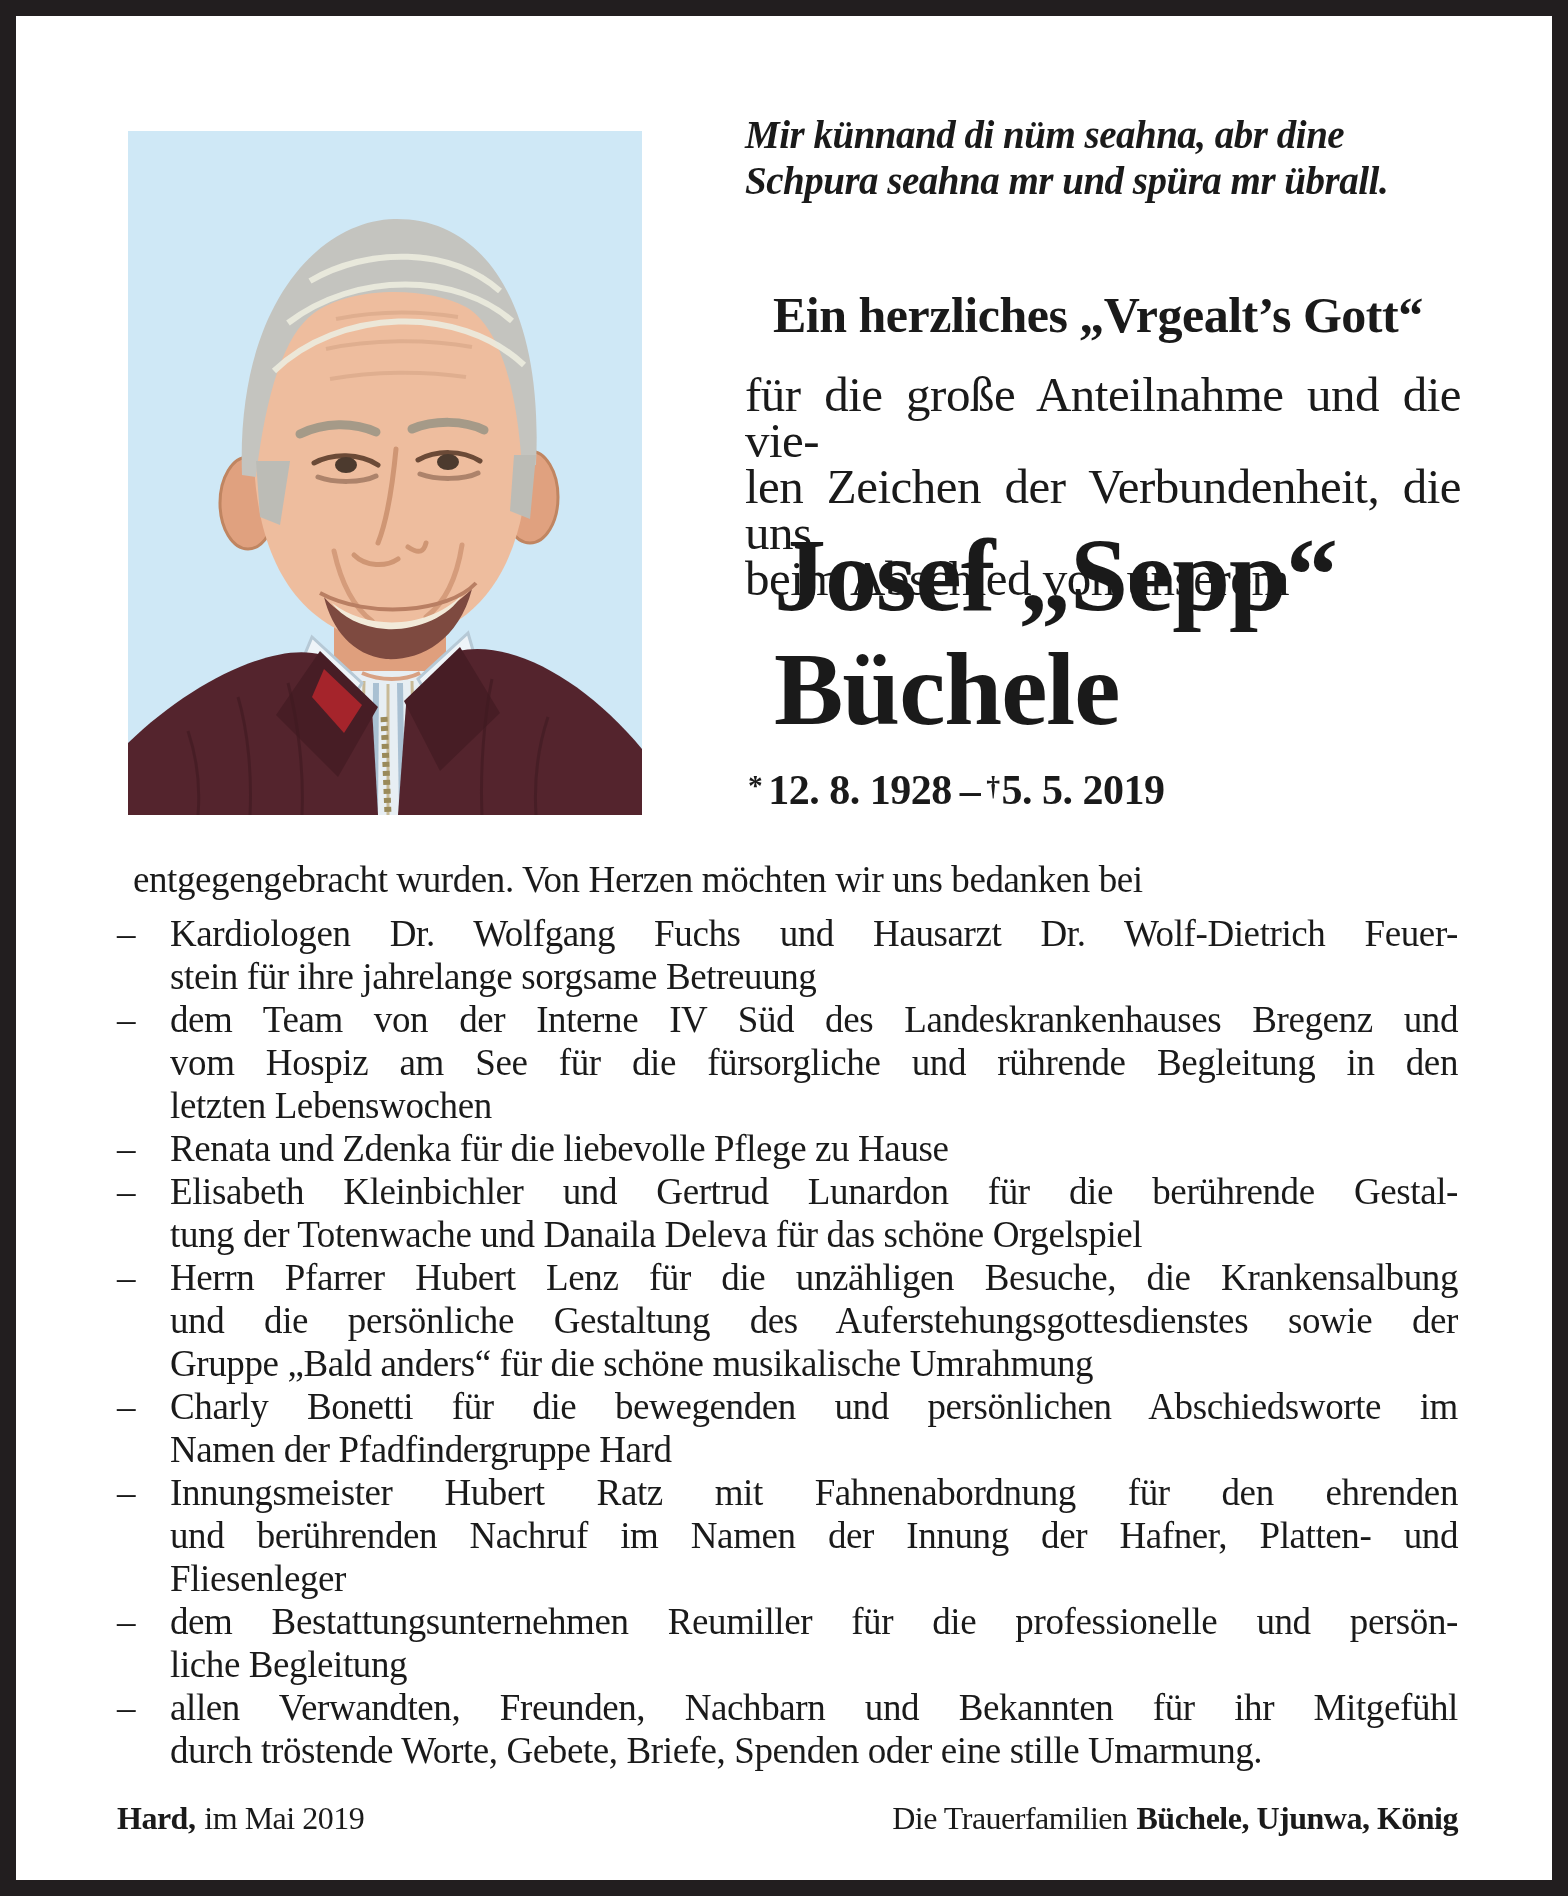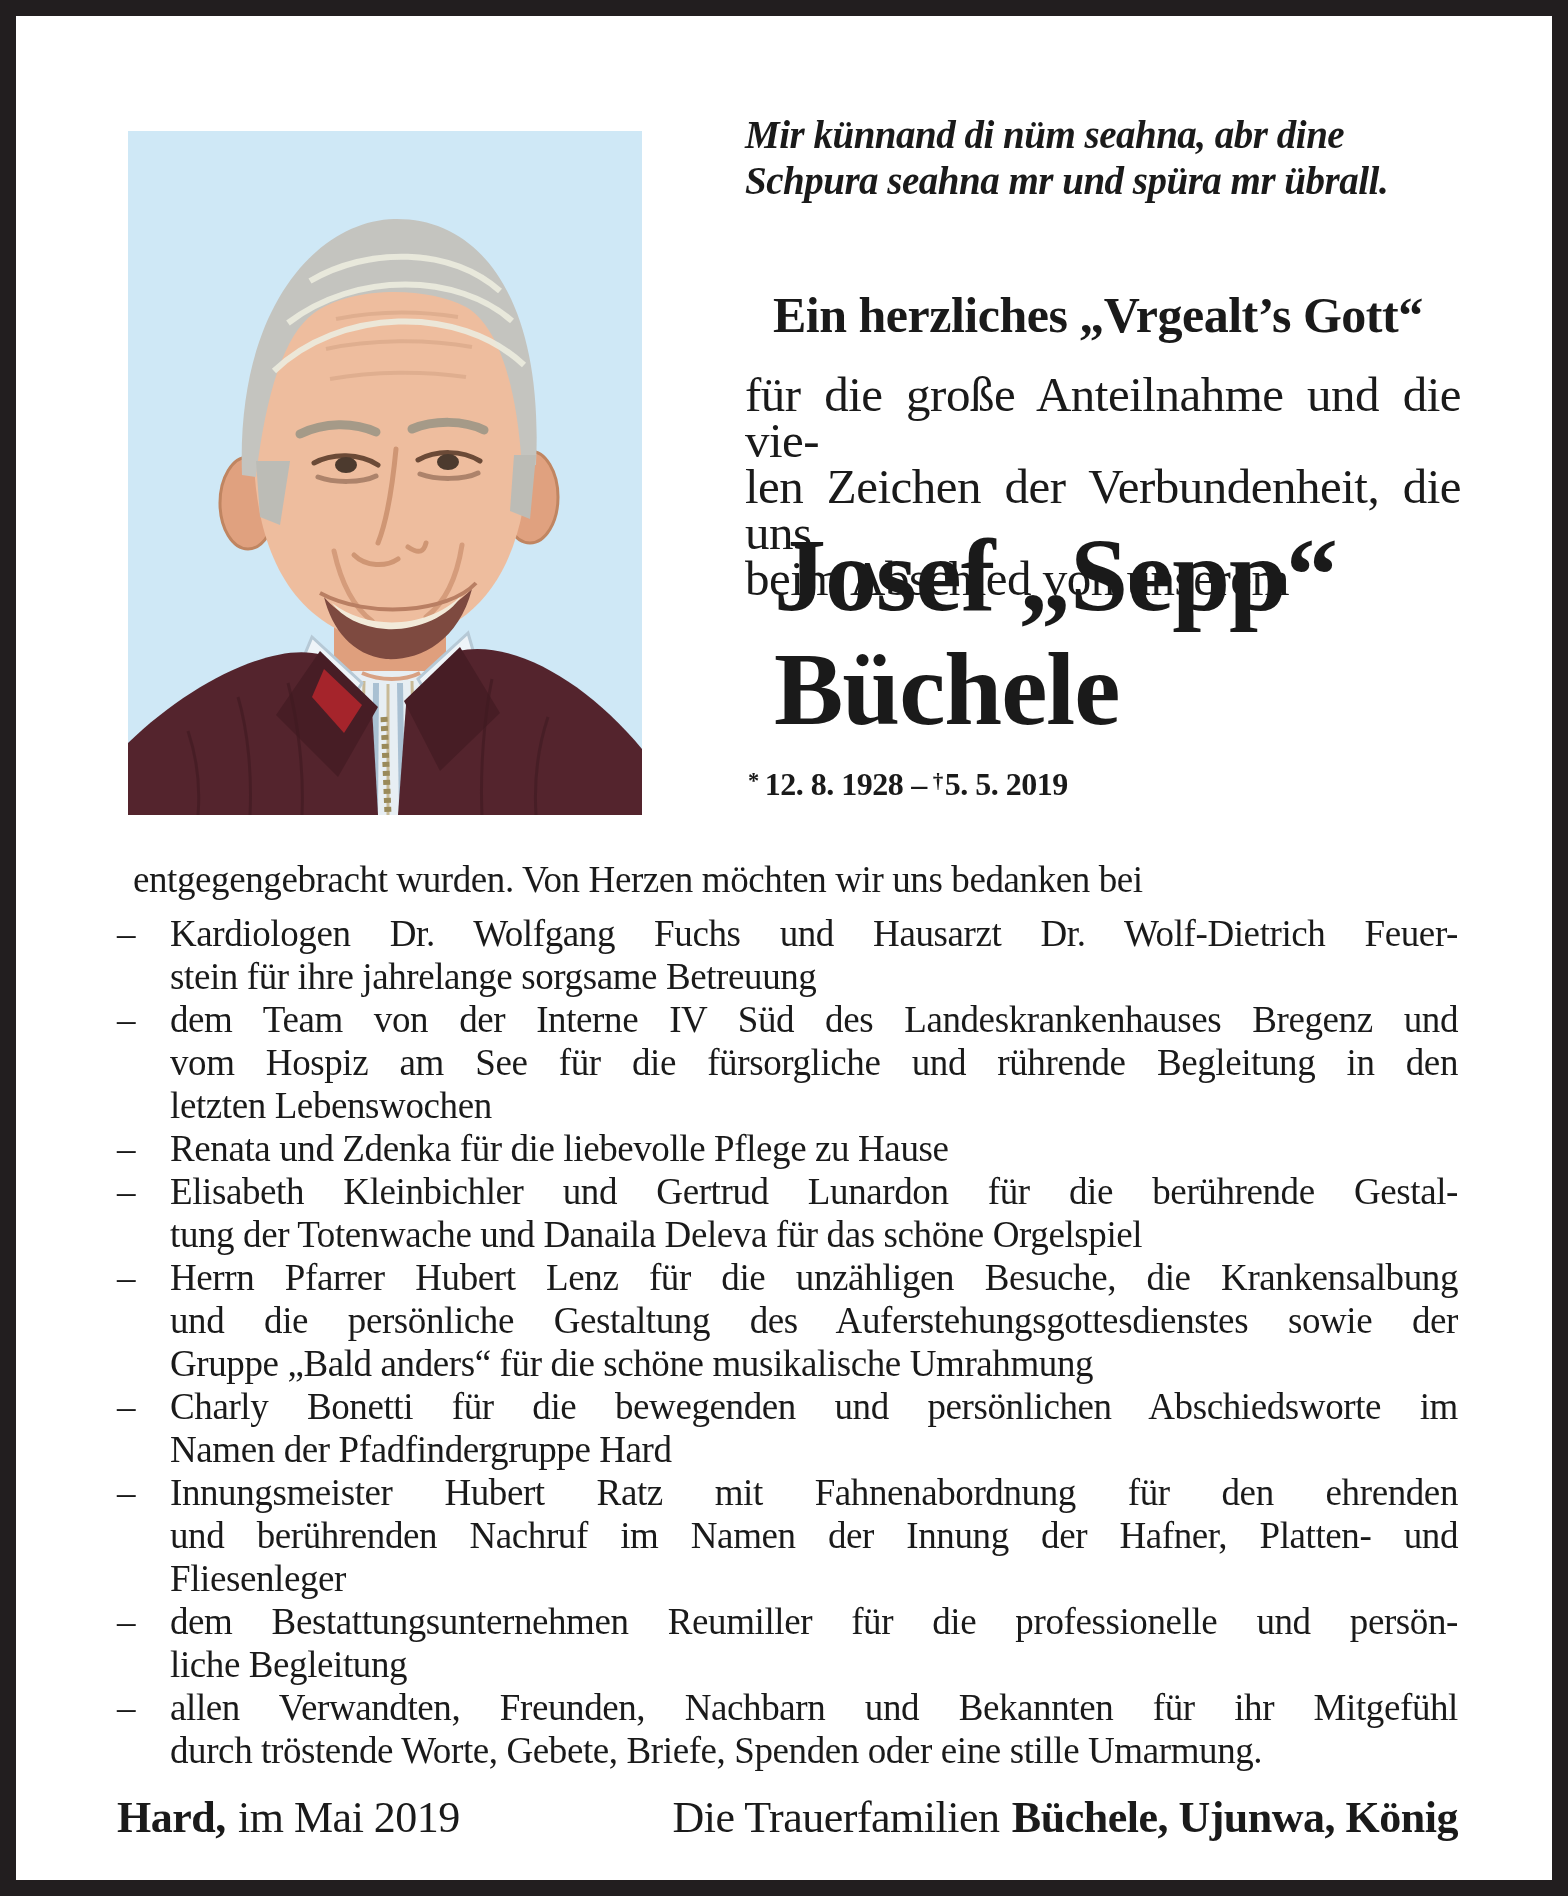--- a/index.html
+++ b/index.html
@@ -15,36 +15,36 @@
 
   .epigraph{position:absolute;left:745px;top:112px;width:716px;
     font-style:italic;font-weight:700;font-size:39px;line-height:46px;letter-spacing:-0.5px;}
   .title{position:absolute;left:745px;top:286px;width:740px;
     font-weight:700;font-size:50px;line-height:58px;letter-spacing:-0.5px;margin-left:28px;}
   .introR{position:absolute;left:745px;top:372px;width:716px;
     font-size:49px;line-height:46px;letter-spacing:-0.5px;}
   .name{position:absolute;left:774px;top:518px;width:760px;
     font-weight:700;font-size:104px;line-height:114px;letter-spacing:-1px;}
   .dates{position:absolute;left:748px;top:766px;width:740px;
-    font-weight:700;font-size:32px;letter-spacing:-0.5px;}
+    font-weight:700;font-size:42px;letter-spacing:-0.5px;}
   .dates .star{font-size:.7em;vertical-align:.30em;margin-right:6px;}
   .dates .dagger{font-size:.66em;vertical-align:.34em;margin-right:2px;}
   .dates .sep{margin:0 6px 0 8px;}
 
   .bodyIntro{position:absolute;left:133px;top:858px;width:1341px;
     font-size:37px;line-height:44px;letter-spacing:-0.4px;}
   .list{position:absolute;left:117px;top:912px;width:1341px;
     font-size:37px;line-height:43px;letter-spacing:-0.4px;}
   .item{display:flex;align-items:flex-start;}
   .dash{width:53px;flex:none;}
   .content{flex:1;min-width:0;}
   .j{text-align:justify;text-align-last:justify;-moz-text-align-last:justify;}
 
   .footer{position:absolute;left:117px;top:1794px;width:1341px;
-    font-size:44px;line-height:48px;letter-spacing:-0.5px;
+    font-size:32px;line-height:48px;letter-spacing:-0.5px;
     display:flex;justify-content:space-between;}
   .b{font-weight:700;}
   .sp{display:inline-block;width:0.28em;}
 </style>
 </head>
 <body>
 
 <div class="canvas">
   <div class="topline"></div>
 

